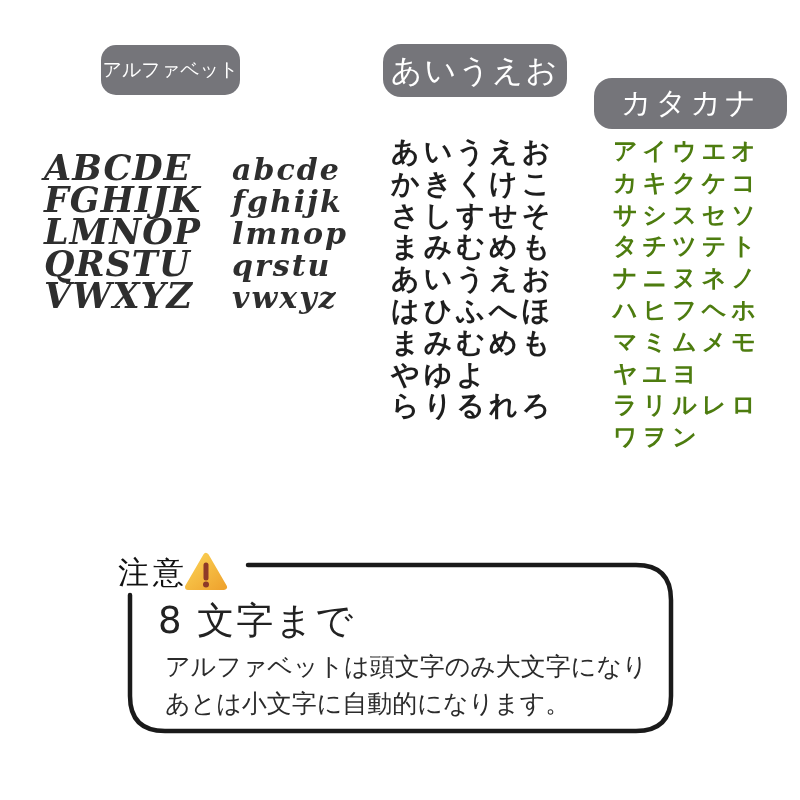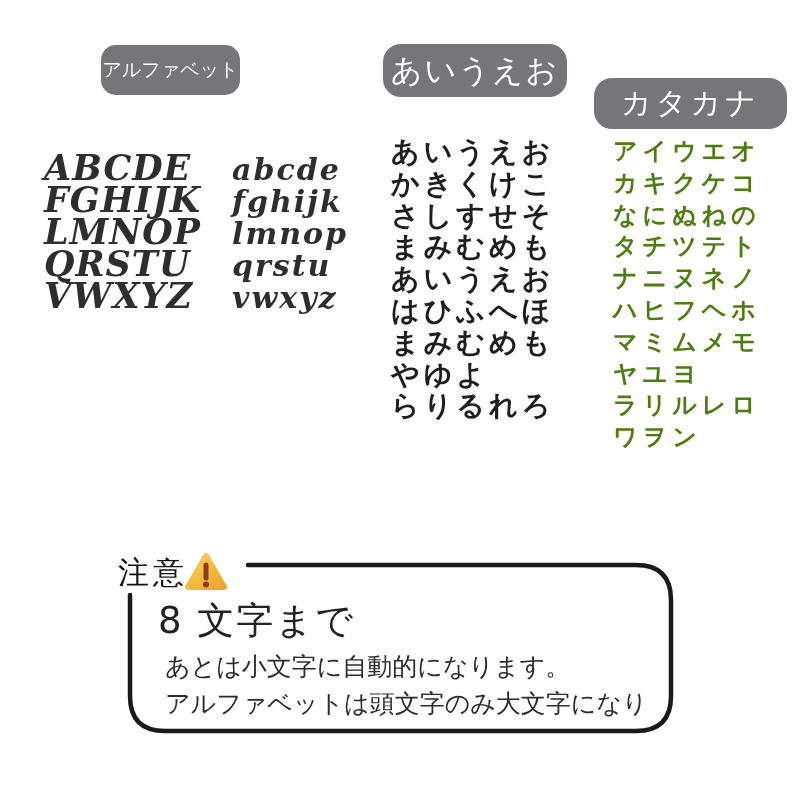--- a/index.html
+++ b/index.html
@@ -108,21 +108,21 @@
     <div>あいうえお</div>
     <div>はひふへほ</div>
     <div>まみむめも</div>
     <div>やゆよ</div>
     <div>らりるれろ</div>
   </div>
 
   <div class="kana kana-kata">
     <div>アイウエオ</div>
     <div>カキクケコ</div>
-    <div>なにぬねの</div>
+    <div>サシスセソ</div>
     <div>タチツテト</div>
     <div>ナニヌネノ</div>
     <div>ハヒフヘホ</div>
     <div>マミムメモ</div>
     <div>ヤユヨ</div>
     <div>ラリルレロ</div>
     <div>ワヲン</div>
   </div>
 
   <div class="note-label">注意</div>
@@ -137,17 +137,17 @@
     <line x1="22" y1="14" x2="22" y2="27" stroke="#8E3A28" stroke-width="5" stroke-linecap="round"></line>
     <circle cx="22" cy="33.5" r="3" fill="#8E3A28"></circle>
   </svg>
 
   <svg class="note-box-svg" width="552" height="176" viewBox="0 0 552 176">
     <path d="M 122 4 L 510 4 Q 545 4 545 39 L 545 135 Q 545 170 510 170 L 39 170 Q 4 170 4 135 L 4 34" fill="none" stroke="#1A1A1A" stroke-width="4.5" stroke-linecap="round"></path>
   </svg>
 
   <div class="note-headline">8 文字まで</div>
   <div class="note-desc">
+    <div>アルファベットは頭文字のみ大文字になり</div>
     <div>あとは小文字に自動的になります。</div>
-    <div>アルファベットは頭文字のみ大文字になり</div>
   </div>
 
 </div>
 
 </body></html>

